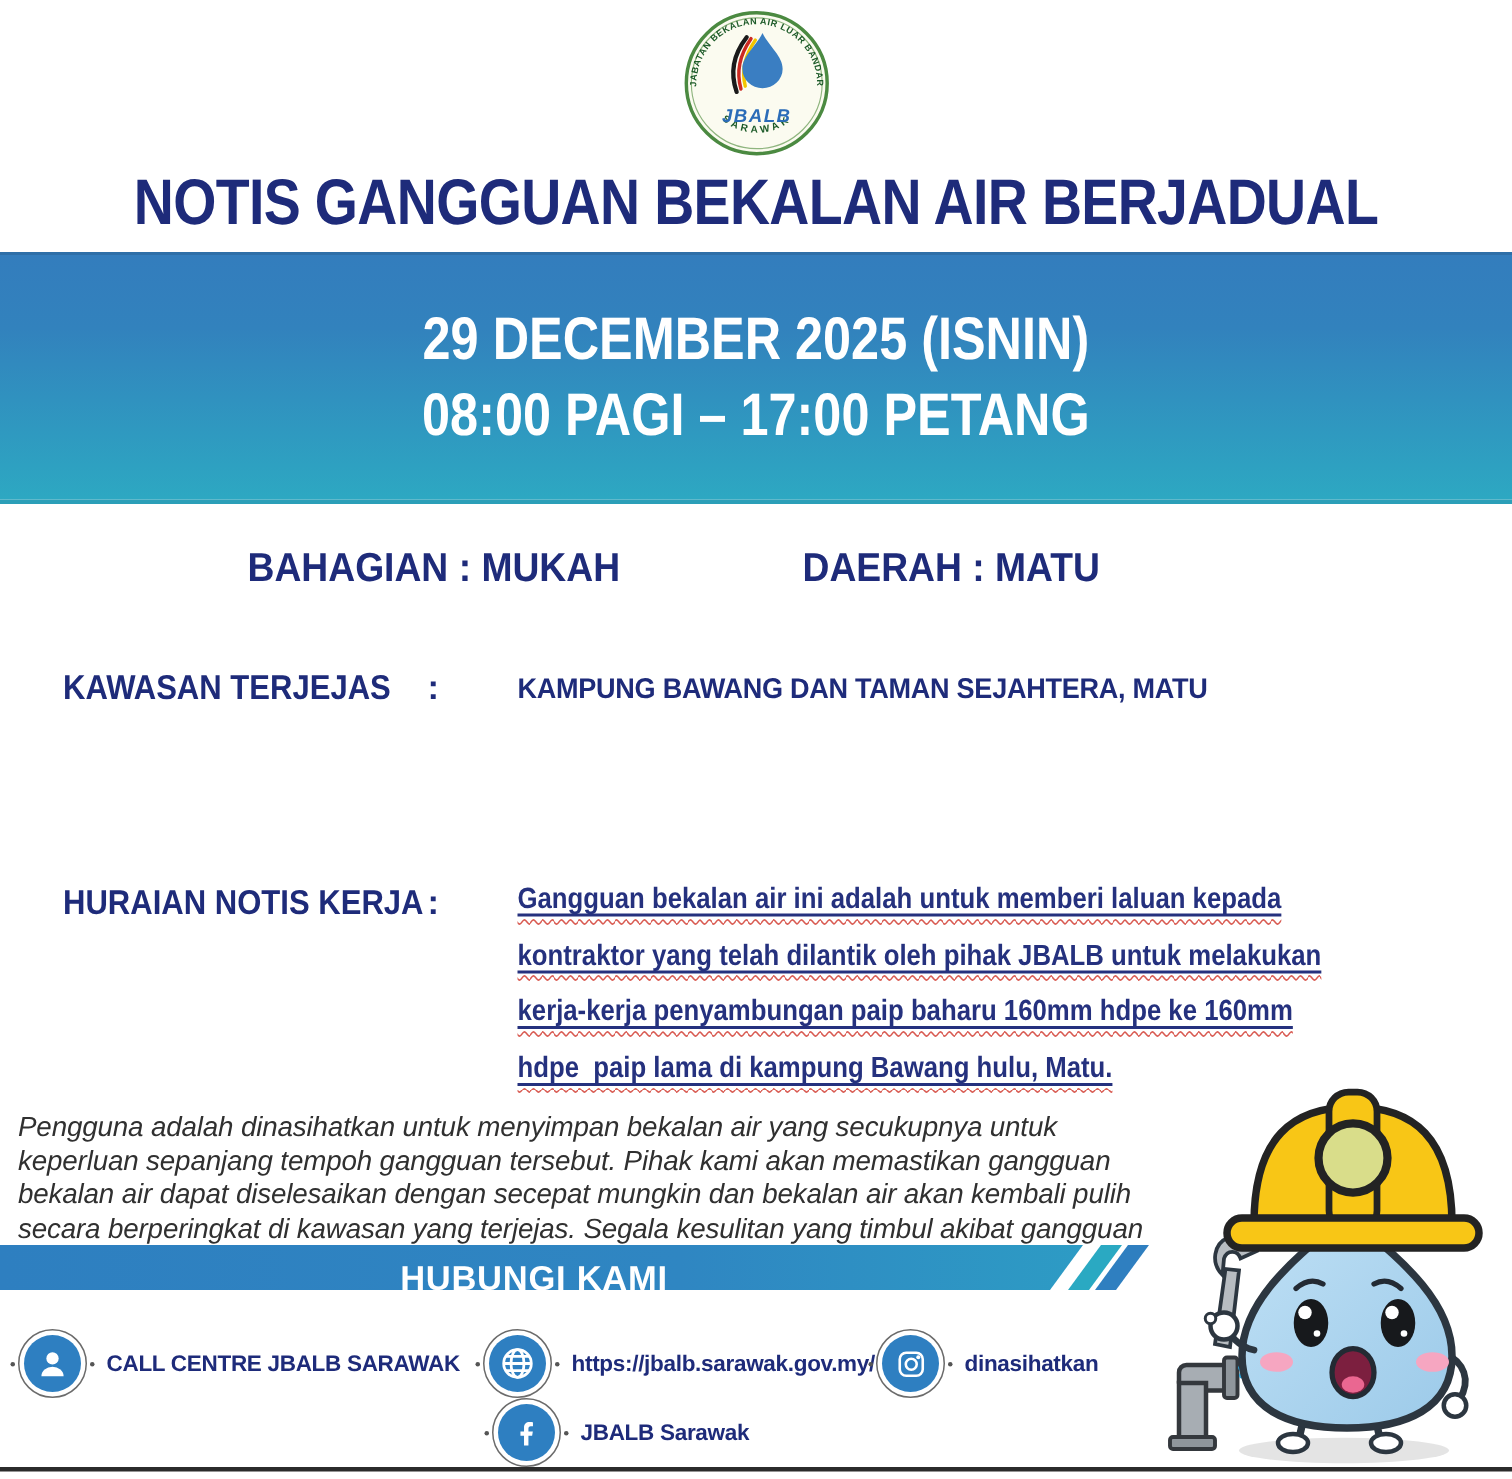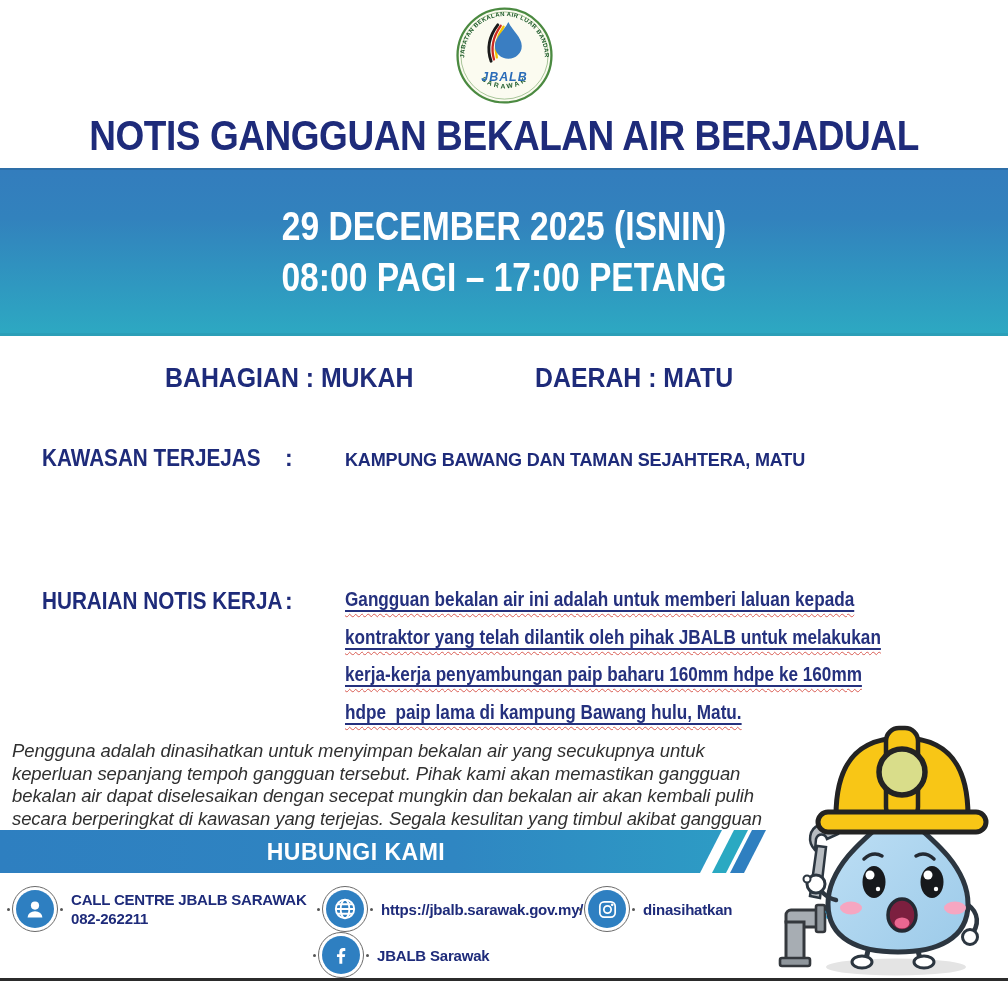--- a/index.html
+++ b/index.html
@@ -34,33 +34,33 @@
   .hur-lines { left:345px; top:581px; transform:scaleX(0.88); transform-origin:left top; }
   .h-line { font-size:19.5px; line-height:37.5px; color:#25317e; font-weight:bold; white-space:pre; }
   .h-line .u   { text-decoration:underline; text-decoration-color:#25317e; text-decoration-thickness:1.5px;
                  text-underline-offset:4px; text-decoration-skip-ink:none; }
   .h-line .wavy{ text-decoration:underline wavy #d95b52; text-decoration-thickness:1px;
                  text-underline-offset:7px; text-decoration-skip-ink:none; }
 
   .advisory { left:12px; top:740px; width:772px; font-style:italic; font-size:18.5px; line-height:22.5px;
               color:#303030; letter-spacing:-0.1px; }
 
-  .bar-wrap { left:0; top:830px; width:100%; height:43px; }
+  .bar-wrap { left:0; top:830px; width:100%; height:30px; }
   .bar-main { position:absolute; inset:0; background:linear-gradient(90deg,#2e7fc0 0%, #2f86c2 45%, #2bb2c7 100%);
               clip-path:polygon(0 0, 722px 0, 700px 100%, 0 100%); }
   .bar-text { position:absolute; left:0; top:0; width:712px; text-align:center; line-height:45px;
               color:#ffffff; font-weight:bold; font-size:23px; letter-spacing:0.5px; }
   .stripe { position:absolute; inset:0; }
   .s1 { background:#2aa9c2; clip-path:polygon(734px 0, 748px 0, 726px 100%, 712px 100%); }
   .s2 { background:#2f7fc0; clip-path:polygon(752px 0, 766px 0, 744px 100%, 730px 100%); }
 
   .contact-item { position:absolute; display:flex; align-items:center; }
   .ci-call { left:12px;  top:886px; }
   .ci-web  { left:322px; top:886px; }
-  .ci-fb   { left:318px; top:932px; }
+  .ci-fb   { left:328px; top:932px; }
   .ci-ig   { left:584px; top:886px; }
   .ring { position:relative; width:46px; height:46px; border:1.5px solid #6b6b6b; border-radius:50%;
           display:flex; align-items:center; justify-content:center; background:#fff; flex:0 0 auto; }
   .ring::before, .ring::after { content:''; position:absolute; width:3px; height:3px; background:#555;
           border-radius:50%; top:50%; margin-top:-1.5px; }
   .ring::before { left:-6px; } .ring::after { right:-6px; }
   .blue-circ { width:38px; height:38px; border-radius:50%; background:#2e7fc1;
                display:flex; align-items:center; justify-content:center; }
   .ci-text { margin-left:13px; font-size:15px; font-weight:bold; color:#1e2b7a; line-height:19px; letter-spacing:-0.2px; }
 
@@ -134,21 +134,20 @@
     <div class="ring">
       <div class="blue-circ">
         <svg width="24" height="24" viewBox="0 0 24 24">
             <circle cx="12" cy="8.6" r="4.1" fill="#fff"></circle>
             <path d="M4.6,20.5 a7.4,6.3 0 0 1 14.8,0 Z" fill="#fff"></path>
           </svg>
       </div>
     </div>
     <div class="ci-text">
       <div>CALL CENTRE JBALB SARAWAK</div>
-      <div>082-262211</div>
     </div>
   </div>
 
   <div class="contact-item ci-web">
     <div class="ring">
       <div class="blue-circ">
         <svg width="26" height="26" viewBox="0 0 24 24">
             <g stroke="#fff" stroke-width="1.7" fill="none">
               <circle cx="12" cy="12" r="8.5"></circle>
               <ellipse cx="12" cy="12" rx="4" ry="8.5"></ellipse>

